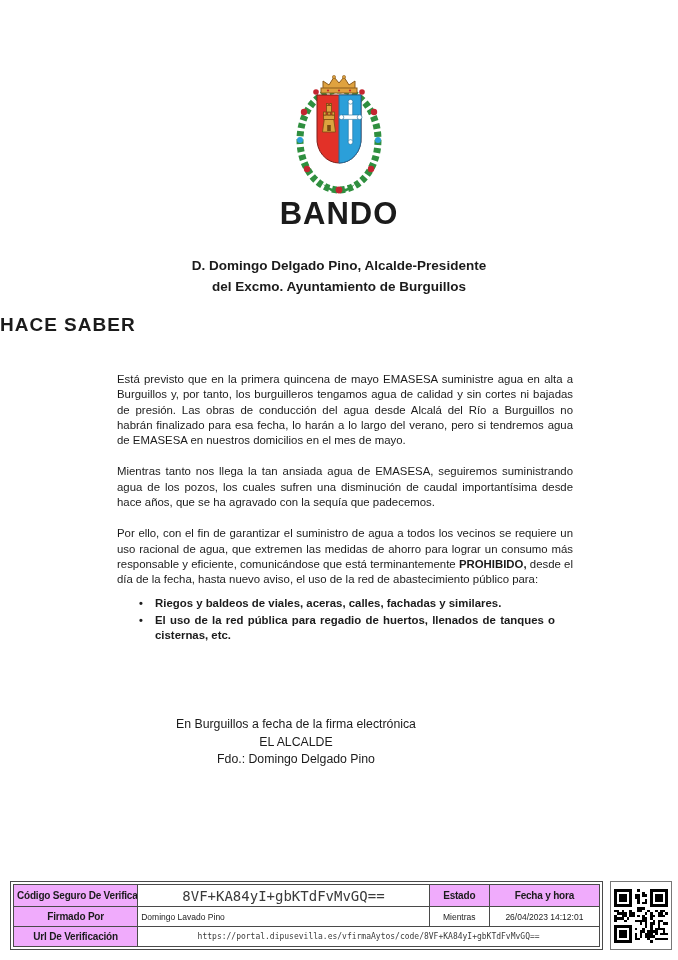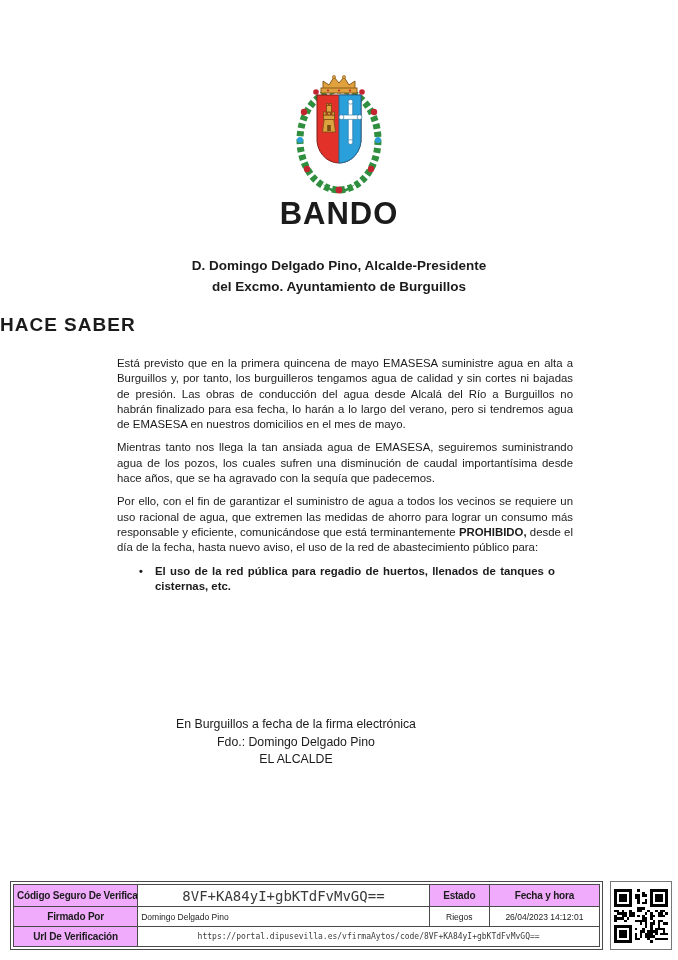--- a/index.html
+++ b/index.html
@@ -11,21 +11,21 @@
 
   .doc-title{position:absolute;top:196px;left:0;width:678px;text-align:center;
              font-size:31px;font-weight:bold;letter-spacing:1px;}
   .subtitle{position:absolute;top:255px;left:0;width:678px;text-align:center;
             font-size:13.5px;font-weight:bold;line-height:21px;}
   .hace-saber{position:absolute;top:314px;left:0;width:678px;text-align:left;
               font-size:19px;font-weight:bold;letter-spacing:1px;}
 
   .body-text{position:absolute;top:356px;left:117px;width:456px;
              font-size:11.4px;line-height:15.3px;text-align:justify;}
-  .body-text p{margin:0 0 8px 0;}
+  .body-text p{margin:16px 0 8px 0;}
   .b{font-weight:bold;}
 
   ul.prohibited{margin:4px 0 0 0;padding:0 18px 0 22px;list-style:none;}
   ul.prohibited li{position:relative;padding-left:16px;margin-bottom:2px;
                    font-weight:bold;text-align:justify;}
   ul.prohibited li::before{content:"•";position:absolute;left:0;top:0;font-size:11px;}
 
   .closing{position:absolute;top:716px;left:0;width:592px;text-align:center;
            font-size:12.3px;line-height:17.5px;}
 
@@ -107,49 +107,50 @@
     <div>D. Domingo Delgado Pino, Alcalde-Presidente</div>
     <div>del Excmo. Ayuntamiento de Burguillos</div>
   </div>
   <div class="hace-saber">HACE SABER</div>
 
   <div class="body-text">
     <p>Está previsto que en la primera quincena de mayo EMASESA suministre agua en alta a Burguillos y, por tanto, los burguilleros tengamos agua de calidad y sin cortes ni bajadas de presión. Las obras de conducción del agua desde Alcalá del Río a Burguillos no habrán finalizado para esa fecha, lo harán a lo largo del verano, pero si tendremos agua de EMASESA en nuestros domicilios en el mes de mayo.</p>
     <p>Mientras tanto nos llega la tan ansiada agua de EMASESA, seguiremos suministrando agua de los pozos, los cuales sufren una disminución de caudal importantísima desde hace años, que se ha agravado con la sequía que padecemos.</p>
     <p><span>Por ello, con el fin de garantizar el suministro de agua a todos los vecinos se requiere un uso racional de agua, que extremen las medidas de ahorro para lograr un consumo más responsable y eficiente, comunicándose que está terminantemente </span><span class="b">PROHIBIDO,</span><span> desde el día de la fecha, hasta nuevo aviso, el uso de la red de abastecimiento público para:</span></p>
     <ul class="prohibited">
+      <li>Riegos y baldeos de viales, aceras, calles, fachadas y similares.</li>
       <li>El uso de la red pública para regadio de huertos, llenados de tanques o cisternas, etc.</li>
     </ul>
   </div>
 
   <div class="closing">
     <div>En Burguillos a fecha de la firma electrónica</div>
+    <div>EL ALCALDE</div>
     <div>Fdo.: Domingo Delgado Pino</div>
-    <div>EL ALCALDE</div>
   </div>
 
   <div class="footer-table-wrap">
     <table class="vtable">
       <colgroup>
           <col style="width:124px">
           <col style="width:291px">
           <col style="width:60px">
           <col style="width:110px">
         </colgroup>
       <tbody>
           <tr>
         <td class="lbl">Código Seguro De Verificación</td>
         <td class="mono">8VF+KA84yI+gbKTdFvMvGQ==</td>
         <td class="lbl">Estado</td>
         <td class="lbl">Fecha y hora</td>
       </tr>
       <tr>
         <td class="lbl">Firmado Por</td>
-        <td class="val left">Domingo Delgado Pino</td>
-        <td class="val">Riegos</td>
+        <td class="val left">Domingo Lavado Pino</td>
+        <td class="val">Mientras</td>
         <td class="val">26/04/2023 14:12:01</td>
       </tr>
       <tr>
         <td class="lbl">Url De Verificación</td>
         <td class="mono url" colspan="3">https://portal.dipusevilla.es/vfirmaAytos/code/8VF+KA84yI+gbKTdFvMvGQ==</td>
       </tr>
     </tbody>
       </table>
   </div>
 

